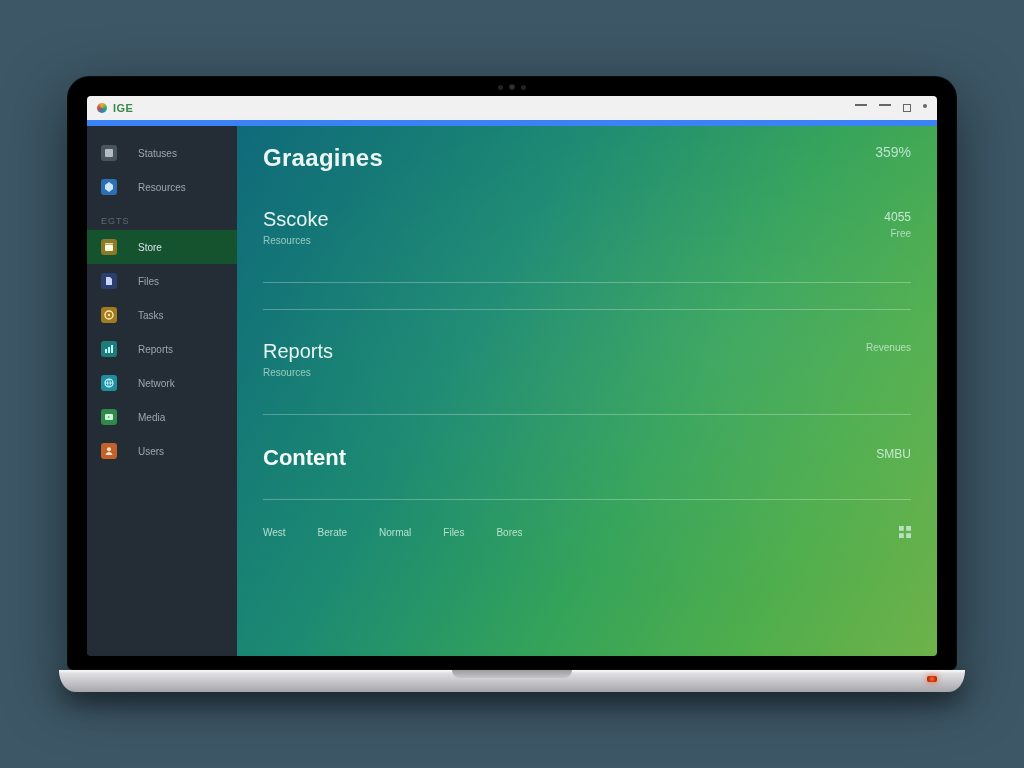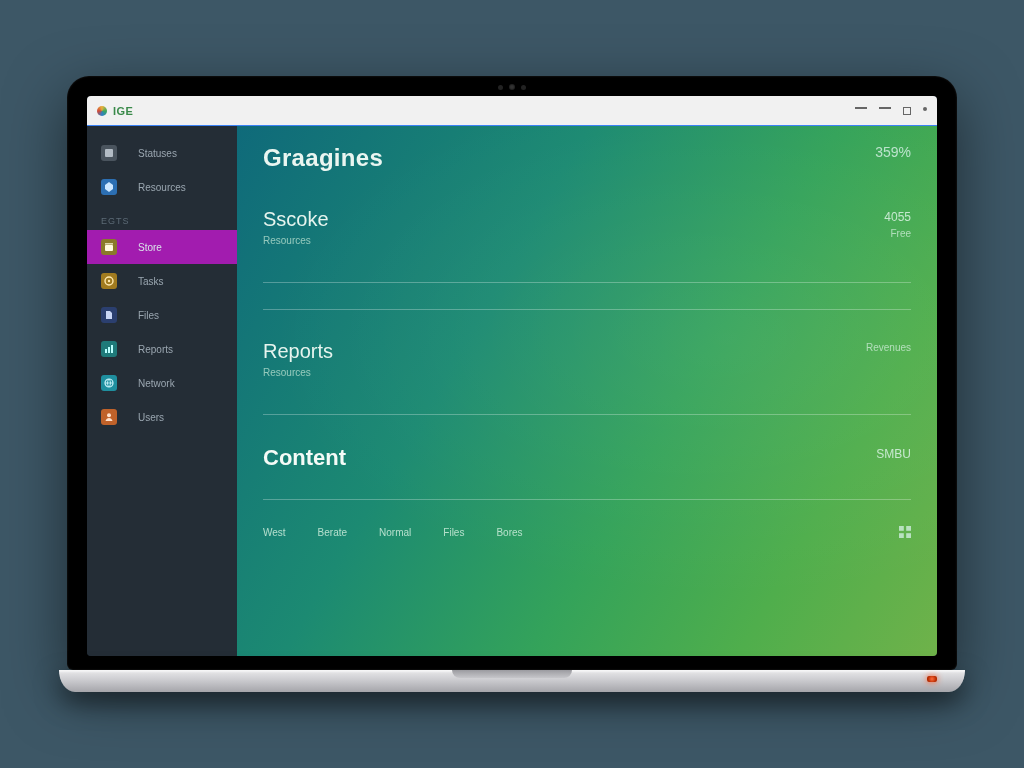--- a/index.html
+++ b/index.html
@@ -61,21 +61,21 @@
     box-shadow: 0 0 6px #ff5a2a;
   }
 
   
   .titlebar {
     height: 30px;
     background: #f1f1f1;
     display: flex;
     align-items: center;
     padding: 0 10px;
-    border-bottom: 1px solid #3b82f6;
+    border-bottom: 6px solid #3b82f6;
   }
   .brand {
     display:flex; align-items:center; gap:6px;
     font-size:11px; font-weight:700; color:#3a8a4a;
     letter-spacing: 0.5px;
   }
   .brand .dot { width:10px;height:10px;border-radius:50%;background:conic-gradient(#e8b23a,#3aa85a,#2e7ec8,#d14a3a,#e8b23a); }
   .window-controls { margin-left:auto; display:flex; gap:12px; }
   .window-controls span { width:12px; height:2px; background:#666; display:block; }
   .window-controls span.sq { width:8px;height:8px;border:1.5px solid #666; background:none; }
@@ -93,21 +93,21 @@
     padding: 10px 0;
   }
   .side-item {
     display:flex; align-items:center; gap:21px;
     padding: 9px 14px;
     color:#9aa6b0;
     font-size:10px;
     cursor:pointer;
     position:relative;
   }
-  .side-item.selected { background:#a21caf; color:#d9e2e9; }
+  .side-item.selected { background:#14532d; color:#d9e2e9; }
   .side-section {
     padding: 12px 14px 4px 14px;
     color:#5c6a76; font-size:9px; letter-spacing:1px; text-transform:uppercase;
   }
   .ic {
     width:16px;height:16px;border-radius:3px;
     display:flex;align-items:center;justify-content:center;
     flex-shrink:0; font-size:10px;
   }
   .ic.teal   { background:#1f7a7a; color:#bff; }
@@ -216,54 +216,63 @@
           <div class="side-item selected">
             <span class="ic olive">
               <svg viewBox="0 0 10 10">
                   <rect x="1" y="3" width="8" height="6" rx="1" fill="currentColor"></rect>
                   <rect x="1" y="1" width="8" height="1.6" fill="currentColor" opacity="0.7"></rect>
                 </svg>
             </span>
             <span>Store</span>
           </div>
           <div class="side-item">
+            <span class="ic navy">
+              <svg viewBox="0 0 10 10">
+                  <path d="M2 1h4l2 2v6H2z" fill="currentColor"></path>
+                </svg>
+            </span>
+            <span>Files</span>
+          </div>
+          <div class="side-item">
             <span class="ic gold">
               <svg viewBox="0 0 10 10">
                   <circle cx="5" cy="5" r="4" fill="none" stroke="currentColor" stroke-width="1.4"></circle>
                   <circle cx="5" cy="5" r="1.2" fill="currentColor"></circle>
                 </svg>
             </span>
             <span>Tasks</span>
-          </div>
-          <div class="side-item">
-            <span class="ic navy">
-              <svg viewBox="0 0 10 10">
-                  <path d="M2 1h4l2 2v6H2z" fill="currentColor"></path>
-                </svg>
-            </span>
-            <span>Files</span>
           </div>
           <div class="side-item">
             <span class="ic teal">
               <svg viewBox="0 0 10 10">
                   <rect x="1" y="5" width="2" height="4" fill="currentColor"></rect>
                   <rect x="4" y="3" width="2" height="6" fill="currentColor"></rect>
                   <rect x="7" y="1" width="2" height="8" fill="currentColor"></rect>
                 </svg>
             </span>
             <span>Reports</span>
           </div>
           <div class="side-item">
             <span class="ic cyan">
               <svg viewBox="0 0 10 10">
                   <circle cx="5" cy="5" r="4" fill="none" stroke="currentColor" stroke-width="1.2"></circle>
                   <path d="M1 5h8M5 1c2 2 2 6 0 8M5 1c-2 2-2 6 0 8" stroke="currentColor" stroke-width="0.9" fill="none"></path>
                 </svg>
             </span>
             <span>Network</span>
+          </div>
+          <div class="side-item">
+            <span class="ic green">
+              <svg viewBox="0 0 10 10">
+                  <rect x="1" y="2" width="8" height="6" rx="1" fill="currentColor"></rect>
+                  <polygon points="4,4 4,6 6,5" fill="#1b3"></polygon>
+                </svg>
+            </span>
+            <span>Media</span>
           </div>
           <div class="side-item">
             <span class="ic orange">
               <svg viewBox="0 0 10 10">
                   <circle cx="5" cy="3.2" r="2" fill="currentColor"></circle>
                   <path d="M1.5 9c.5-2 2-3 3.5-3s3 1 3.5 3z" fill="currentColor"></path>
                 </svg>
             </span>
             <span>Users</span>
           </div>

